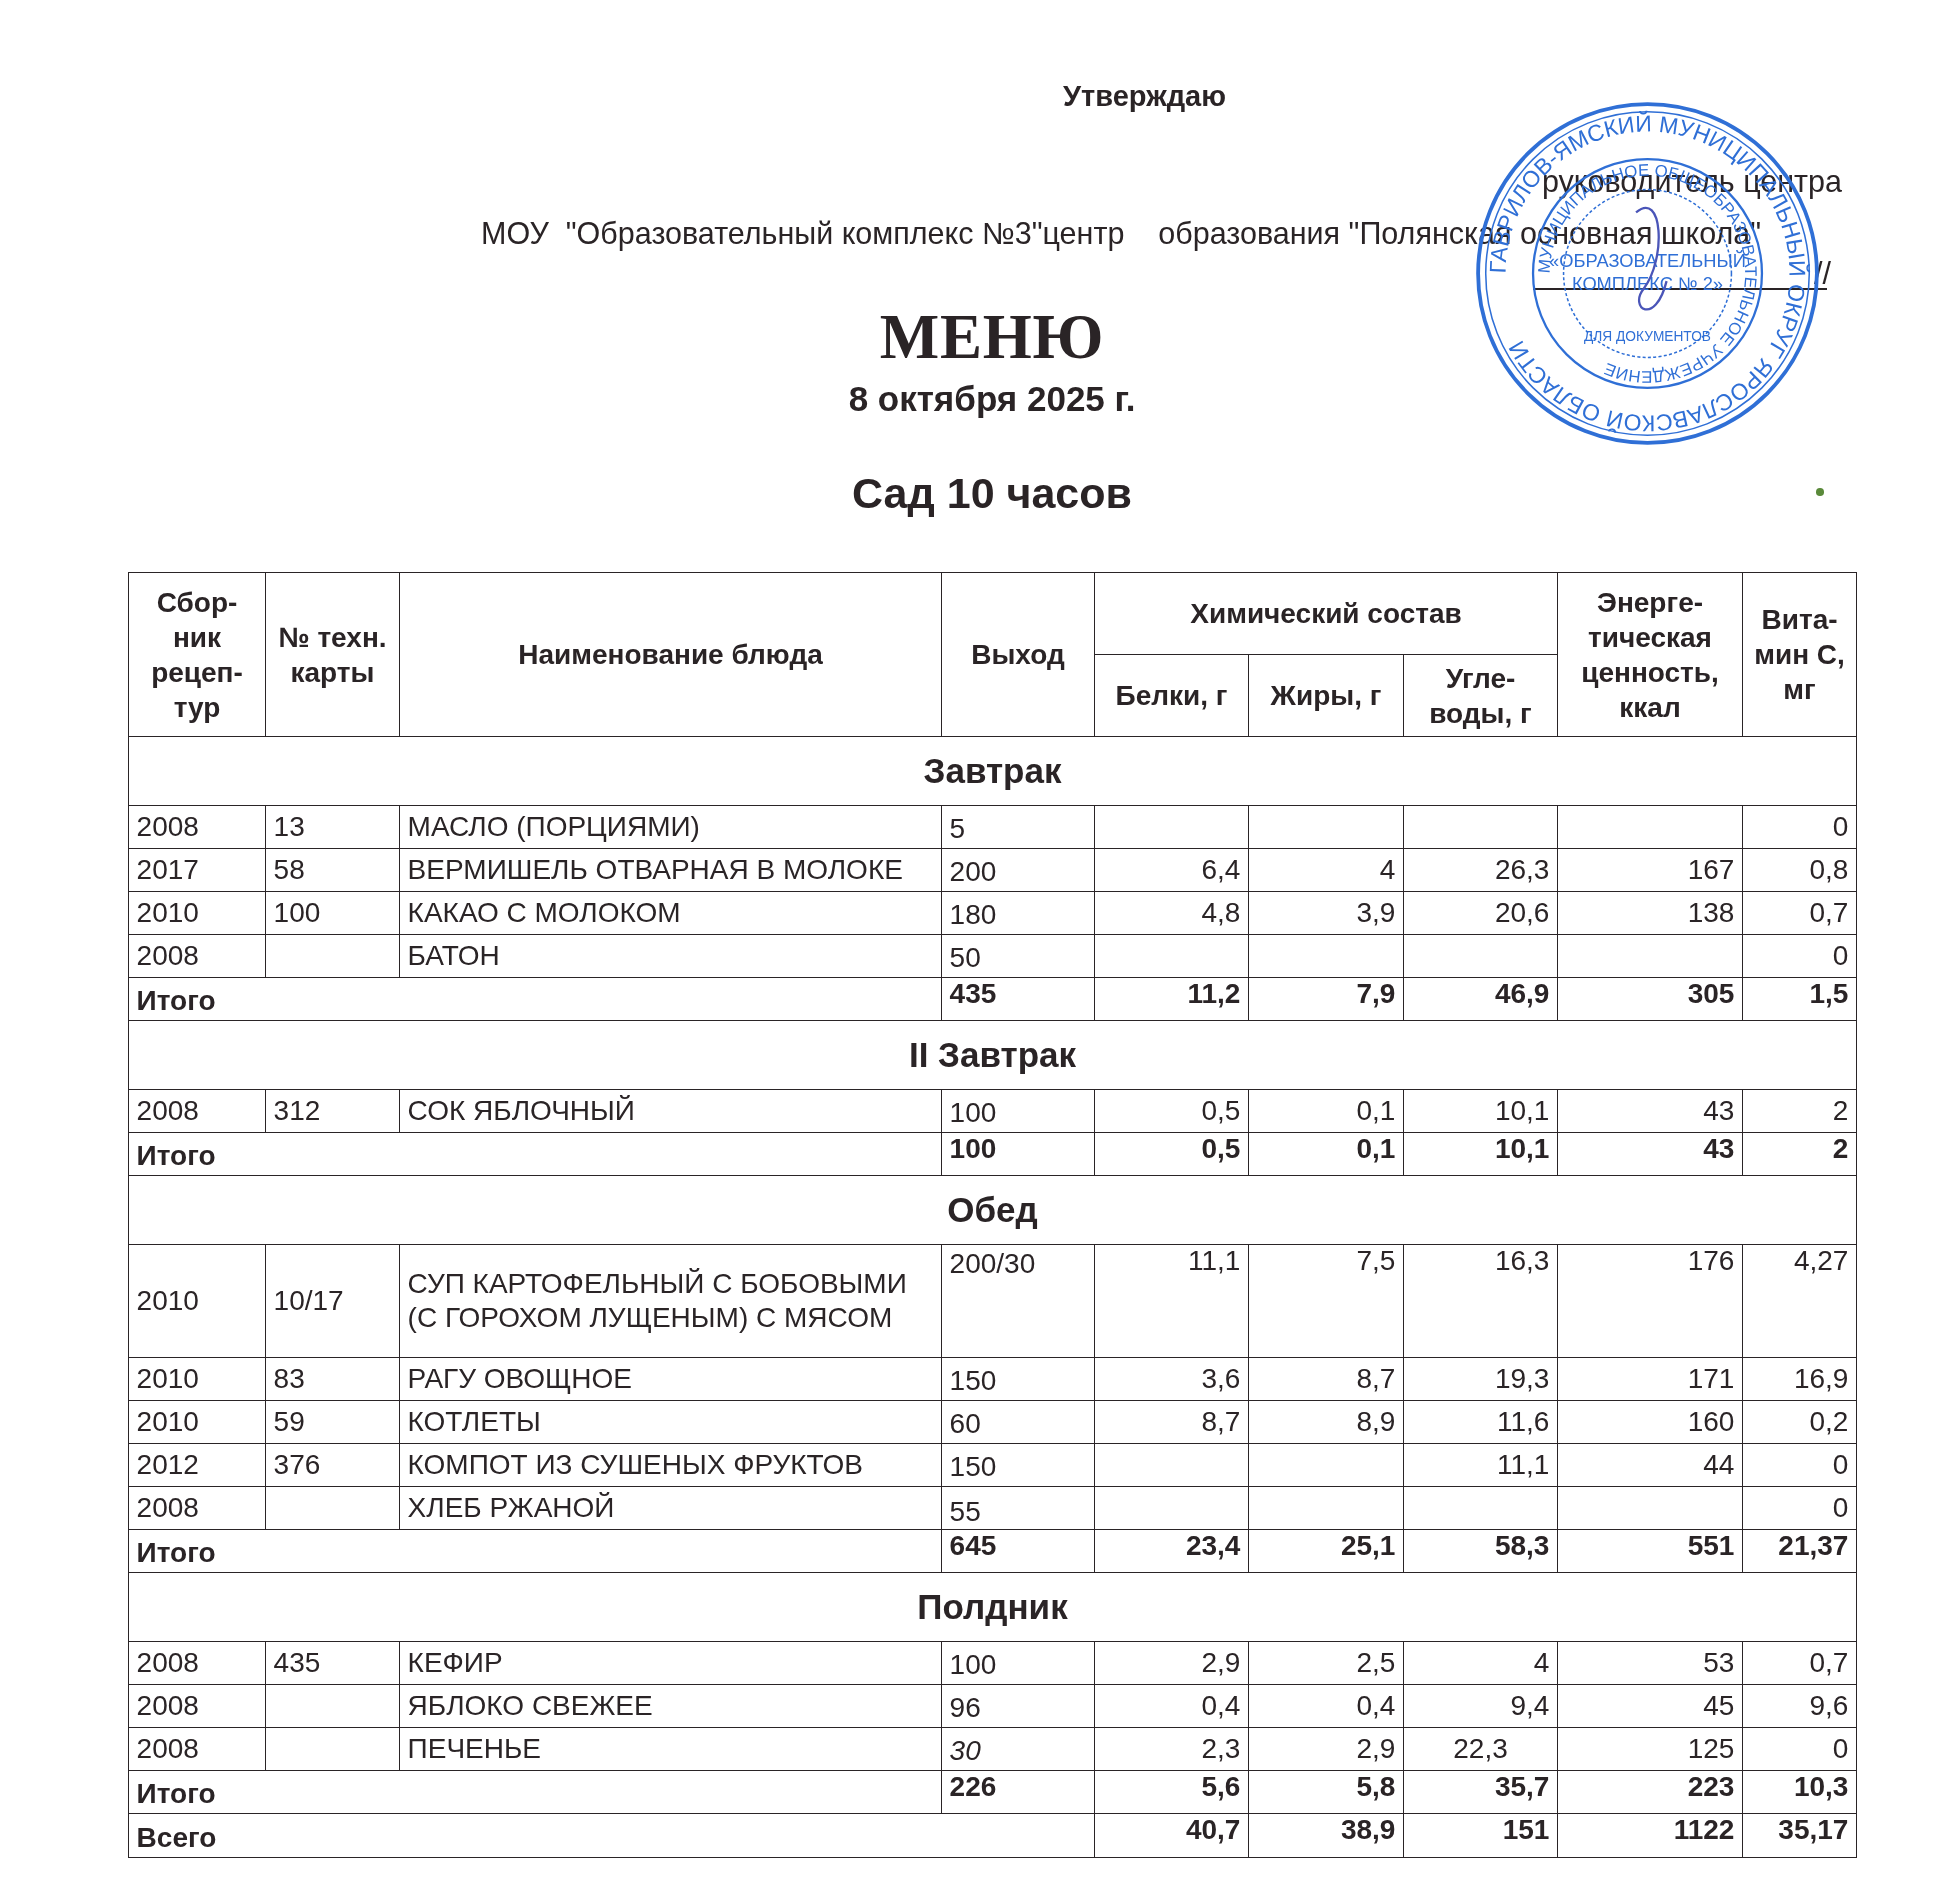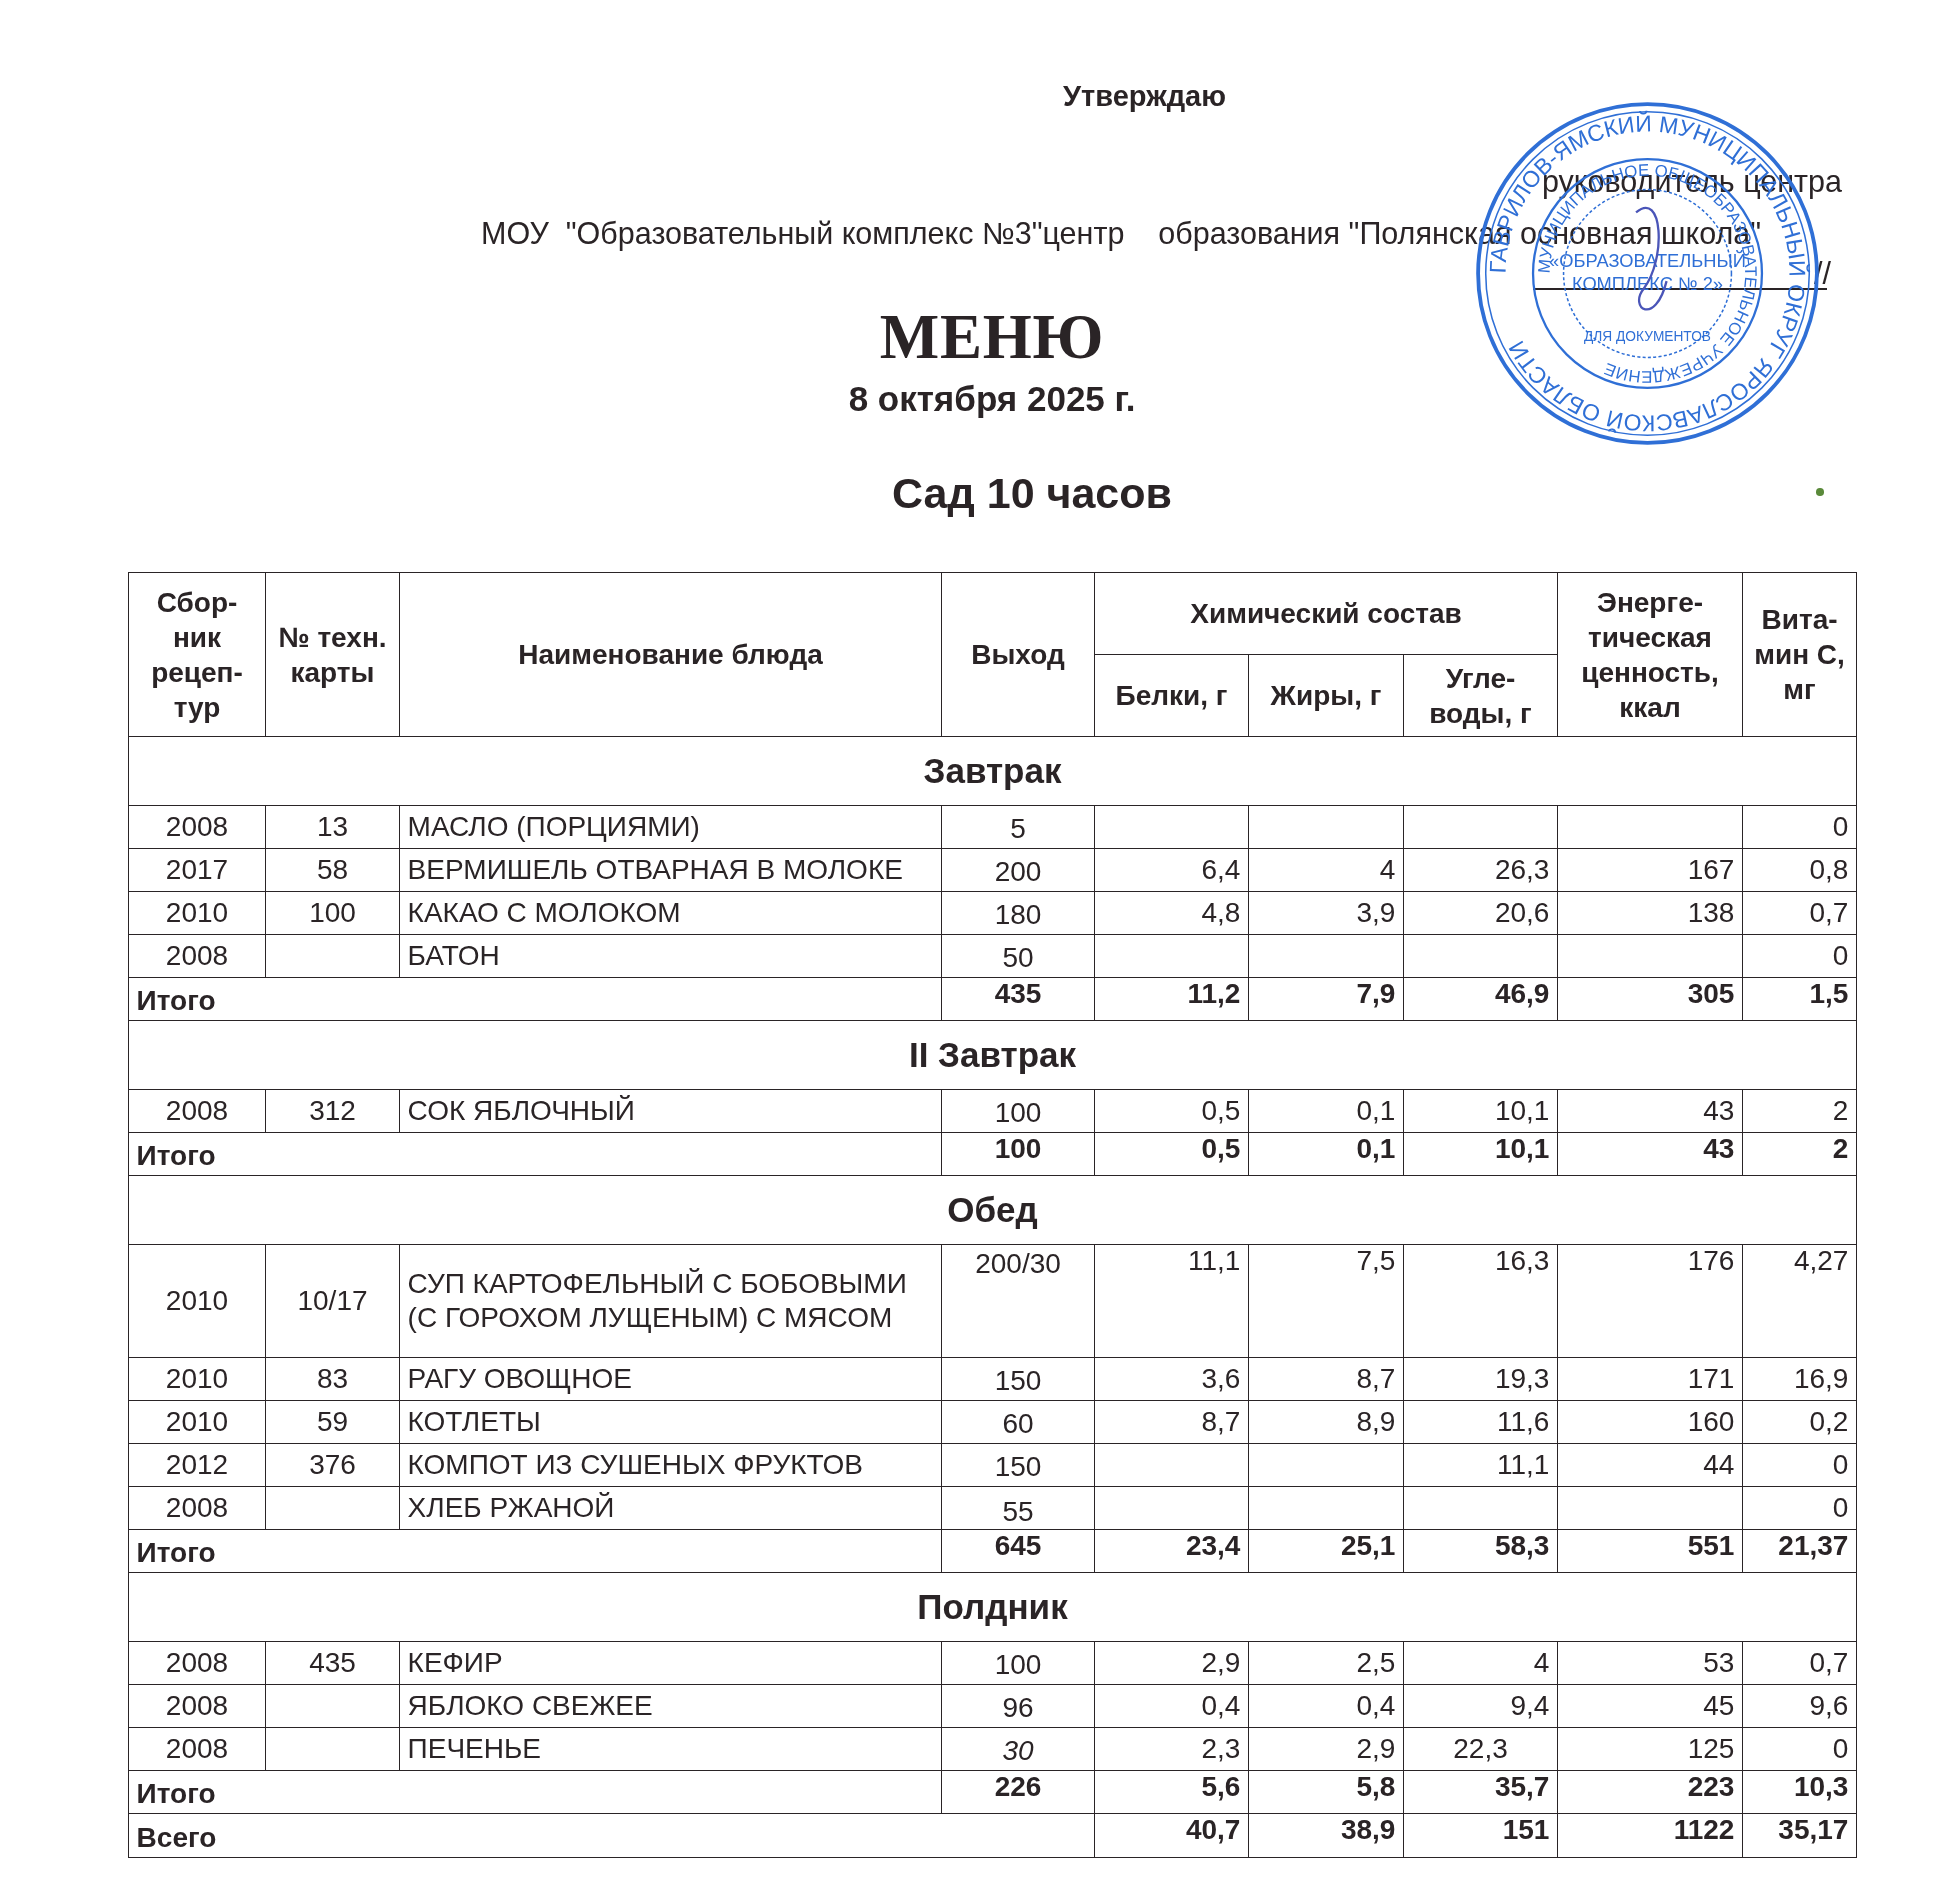--- a/index.html
+++ b/index.html
@@ -7,29 +7,29 @@
          font-family:"Liberation Sans", sans-serif; color:#2a2426; }
   .abs { position:absolute; }
   .approve { left:1053px; top:80px; width:183px; text-align:center; font-size:29px; font-weight:bold; }
   .role { right:105px; top:164px; font-size:30.5px; }
   .org { left:481px; top:216px; font-size:30.5px; white-space:pre; }
   .sign { left:1814px; top:256px; font-size:30.5px; }
   .sign-line { left:1533px; top:288px; width:294px; height:2.3px; background:#2a2426; }
   .title { left:763px; top:301px; width:458px; text-align:center; font-family:"Liberation Serif", serif;
            font-size:63px; font-weight:bold; letter-spacing:0.8px; }
   .date { left:687px; top:379px; width:610px; text-align:center; font-size:35px; font-weight:bold; }
-  .group { left:727px; top:469px; width:610px; text-align:center; font-size:43px; font-weight:bold; }
+  .group { left:687px; top:469px; width:610px; text-align:center; font-size:43px; font-weight:bold; }
 
   .stamp { left:1472px; top:98px; width:351px; height:351px; }
 
   table.menu { position:absolute; left:128px; top:572px; width:1729px; border-collapse:collapse;
                table-layout:fixed; font-size:28px; }
   table.menu td, table.menu th { border:1.5px solid #2a2426; padding:0 7.6px; overflow:hidden; }
   th { font-weight:bold; text-align:center; line-height:35px; }
-  td.c { text-align:center;margin-left:32px; }
+  td.c { text-align:left;margin-left:32px; }
   td.r { text-align:right; vertical-align:top; padding-top:3.1px; }
   td.l { text-align:left; }
   td.section { text-align:center; font-weight:bold; font-size:35px; border-top:3.1px solid #2a2426; border-bottom:3.1px solid #2a2426; }
   tr.total td { font-weight:bold; }
   tr.total td.label { text-align:left; vertical-align:bottom; padding-bottom:3.1px; }
   .namecell { line-height:34px; }
   .speck { width:7.6px; height:7.6px; border-radius:50%; background:#5a8a3a; }
 </style>
 </head>
 <body>

